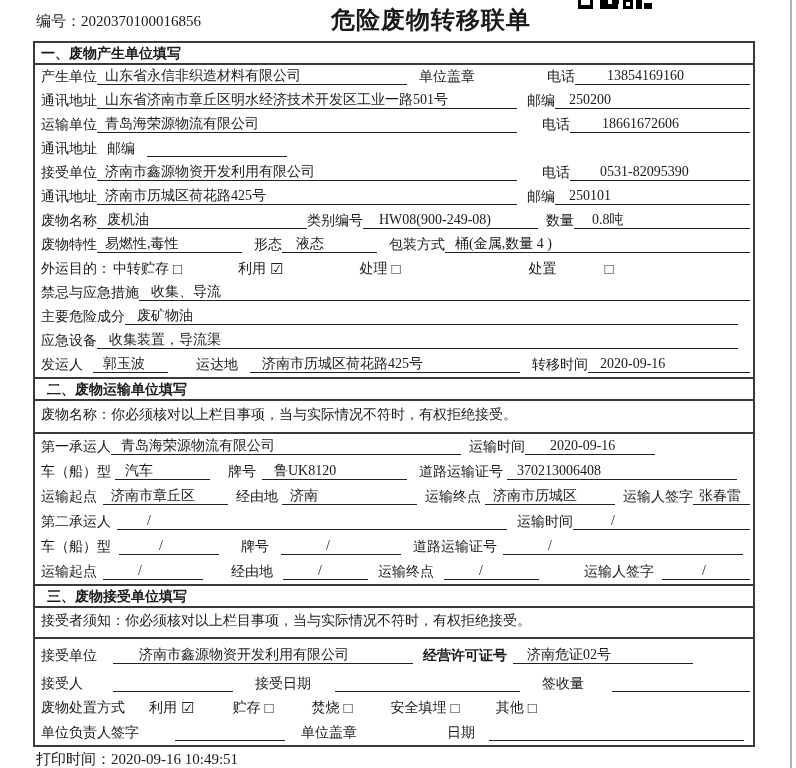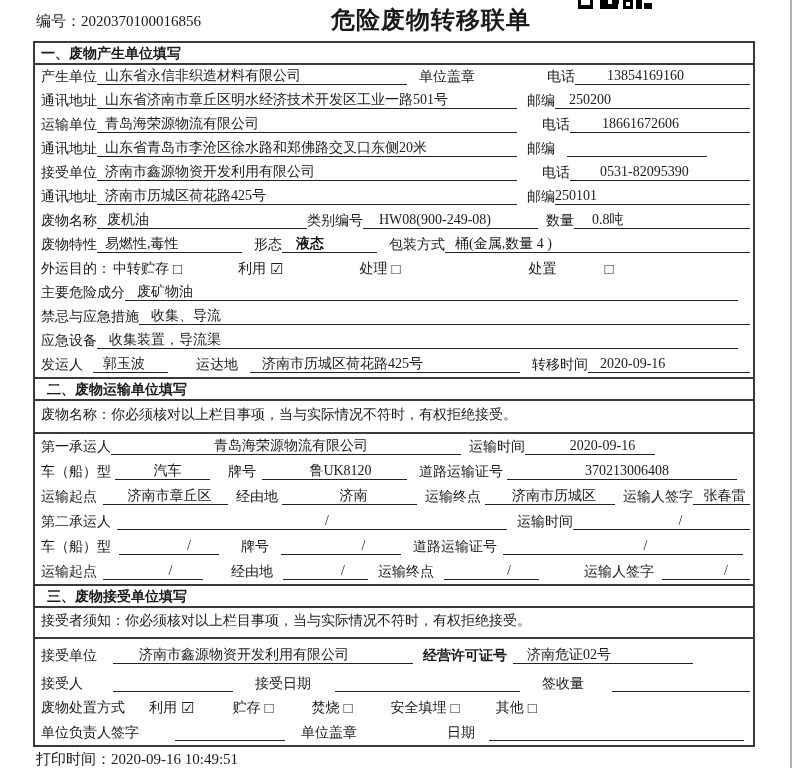--- a/index.html
+++ b/index.html
@@ -22,21 +22,21 @@
   .sh{
     height:22px; line-height:20px; font-weight:bold; font-size:14px;
     font-family:"Liberation Sans","DejaVu Sans",sans-serif;
     padding-left:6px; border-bottom:2px solid #3a3a3a; box-sizing:border-box;
   }
   .sh.bt{border-top:2px solid #3a3a3a; height:24px; line-height:21px;padding-left:12px;}
   .row{
     display:flex; align-items:flex-end; padding:0 3px 4px 6px;
     box-sizing:border-box; font-size:14px; line-height:17px; white-space:nowrap;
   }
-  .r24{height:24px;} .r25{height:25px;text-align:center;} .r28{height:28px;} .r29{height:29px;}
+  .r24{height:24px;} .r25{height:25px;} .r28{height:28px;} .r29{height:29px;}
   .notice{height:33px; border-bottom:2px solid #3a3a3a; box-sizing:border-box; align-items:center;}
   .notice3{height:31px;}
   .lbl{flex:none;}
   .u{flex:none; border-bottom:1px solid #222; box-sizing:border-box; overflow:hidden;}
   .grow{flex:1 1 auto;}
   .box{font-size:15px; line-height:15px;}
   .opt{display:inline-flex; align-items:flex-end; gap:4px;}
   .ftr{position:absolute; left:36px; top:750px; font-size:15px; white-space:nowrap;}
 </style>
 </head>
@@ -81,53 +81,52 @@
 
     <div class="row r24">
       <span class="lbl">运输单位</span>
       <span class="u" style="width:420px;padding-left:8px;">青岛海荣源物流有限公司</span>
       <span class="lbl" style="margin-left:25px;">电话</span>
       <span class="u grow" style="padding-left:32px;">18661672606</span>
     </div>
 
     <div class="row r24">
       <span class="lbl">通讯地址</span>
-      <span class="u" style="width:420px;padding-left:8px;">山东省青岛市李沧区徐水路和郑佛路交叉口东侧20米</span>
       <span class="lbl" style="margin-left:10px;">邮编</span>
       <span class="u" style="width:140px;margin-left:12px;"></span>
     </div>
 
     <div class="row r24">
       <span class="lbl">接受单位</span>
       <span class="u" style="width:420px;padding-left:8px;">济南市鑫源物资开发利用有限公司</span>
       <span class="lbl" style="margin-left:25px;">电话</span>
       <span class="u grow" style="padding-left:30px;">0531-82095390</span>
     </div>
 
     <div class="row r24">
       <span class="lbl">通讯地址</span>
       <span class="u" style="width:420px;padding-left:8px;">济南市历城区荷花路425号</span>
       <span class="lbl" style="margin-left:10px;">邮编</span>
-      <span class="u grow" style="">250101</span>
+      <span class="u grow" style="padding-left:14px;">250101</span>
     </div>
 
     <div class="row r24">
       <span class="lbl">废物名称</span>
       <span class="u" style="width:210px;padding-left:10px;">废机油</span>
       <span class="lbl" style="margin-left:0;">类别编号</span>
       <span class="u" style="width:175px;padding-left:16px;">HW08(900-249-08)</span>
       <span class="lbl" style="margin-left:8px;">数量</span>
       <span class="u grow" style="padding-left:18px;">0.8吨</span>
     </div>
 
     <div class="row r24">
       <span class="lbl">废物特性</span>
       <span class="u" style="width:145px;padding-left:8px;">易燃性,毒性</span>
       <span class="lbl" style="margin-left:12px;">形态</span>
-      <span class="u" style="width:95px;padding-left:14px;font-weight:bold;">液态</span>
+      <span class="u" style="width:95px;padding-left:14px;">液态</span>
       <span class="lbl" style="margin-left:12px;">包装方式</span>
       <span class="u grow" style="padding-left:10px;">桶(金属,数量 4 )</span>
     </div>
 
     <div class="row r24">
       <span class="lbl">外运目的：</span>
       <span class="opt" style="margin-left:2px;">
         <span>中转贮存</span>
         <span class="box">□</span>
       </span>
@@ -139,27 +138,27 @@
         <span>处理</span>
         <span class="box">□</span>
       </span>
       <span class="opt" style="margin-left:128px;gap:48px;">
         <span>处置</span>
         <span class="box">□</span>
       </span>
     </div>
 
     <div class="row r24">
+      <span class="lbl">禁忌与应急措施</span>
+      <span class="u grow" style="padding-left:12px;">收集、导流</span>
+    </div>
+
+    <div class="row r24">
       <span class="lbl">主要危险成分</span>
       <span class="u grow" style="padding-left:12px;margin-right:12px;">废矿物油</span>
-    </div>
-
-    <div class="row r24">
-      <span class="lbl">禁忌与应急措施</span>
-      <span class="u grow" style="padding-left:12px;">收集、导流</span>
     </div>
 
     <div class="row r24">
       <span class="lbl">应急设备</span>
       <span class="u grow" style="padding-left:12px;margin-right:12px;">收集装置，导流渠</span>
     </div>
 
     <div class="row r24">
       <span class="lbl">发运人</span>
       <span class="u" style="width:75px;margin-left:10px;padding-left:10px;">郭玉波</span>

